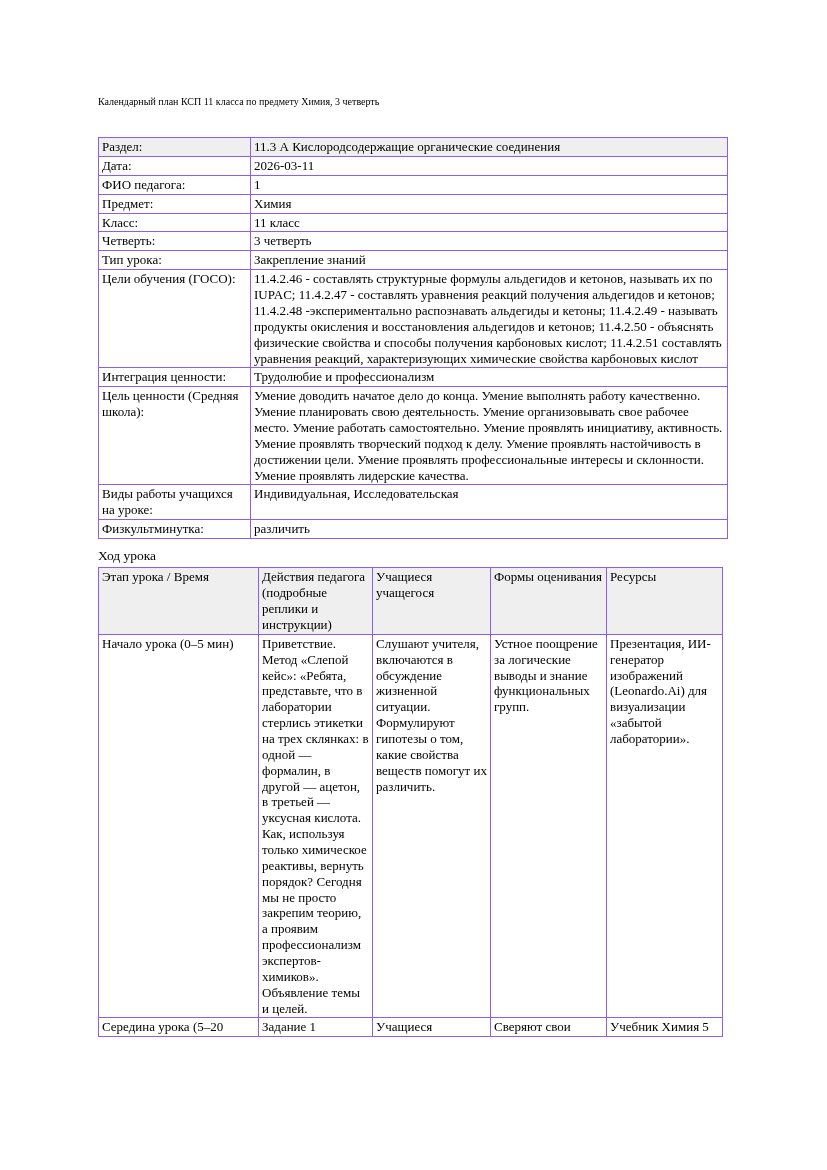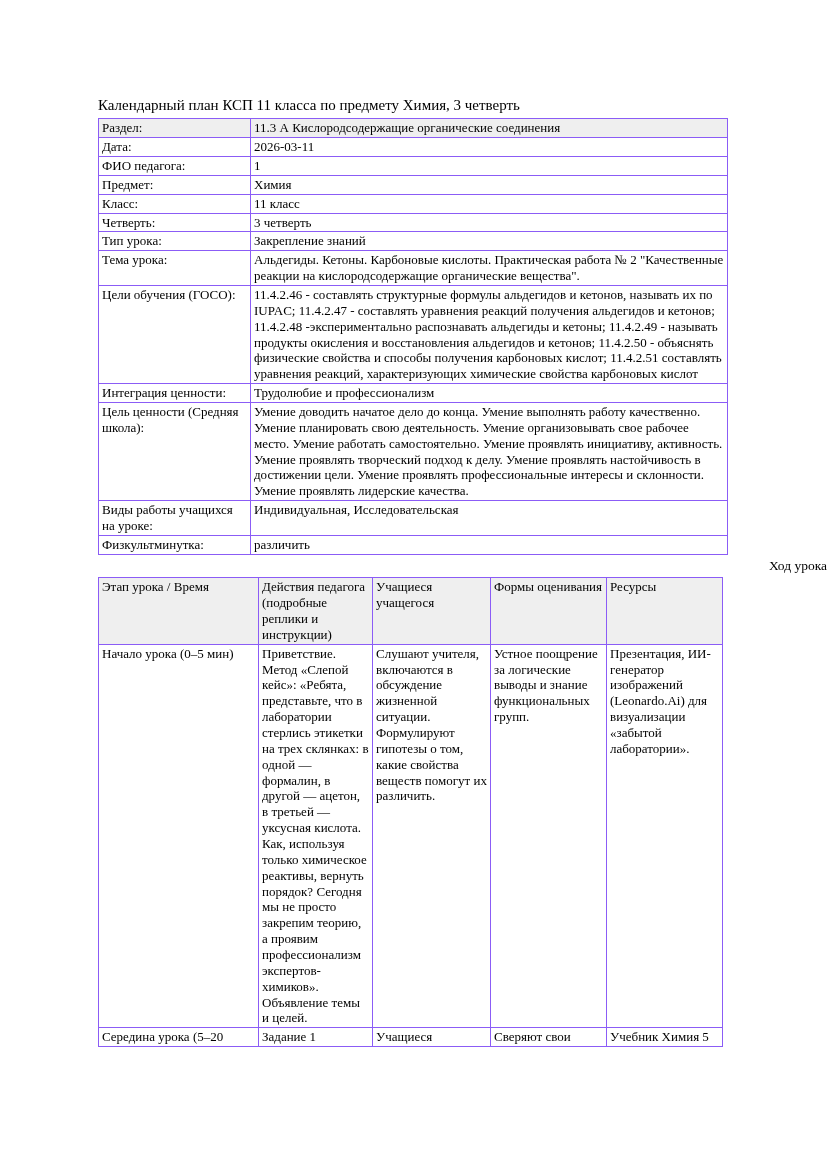--- a/index.html
+++ b/index.html
@@ -16,43 +16,42 @@
     color: #000000;
     overflow: hidden;
   }
   .page {
     box-sizing: border-box;
     width: 827px;
     height: 1170px;
     padding: 96px 0 0 98px;
   }
   .doc-title {
-    margin: 0 0 4px 0;
-    font-size: 15px;
+    margin: 0 0 29px 0;
+    font-size: 10px;
   }
   table {
     border-collapse: collapse;
     table-layout: fixed;
     width: 594px;
   }
   td, th {
     border: 1px solid #8b5cf6;
     vertical-align: top;
     padding: 1px 3px;
     font-weight: normal;
     text-align: left;
     word-wrap: break-word;
   }
   tr.shaded td, thead th {
     background: #efefef;
   }
   .section-heading {
-    margin: 3px 0 3px 0;
+    margin: 9px 0 3px 0;
     font-size: 13.5px;
-    text-align: right;
   }
   
   .info-col-label { width: 152px; }
   .info-col-value { width: 477px; }
   
   .col-stage     { width: 160px; }
   .col-teacher   { width: 114px; }
   .col-student   { width: 118px; }
   .col-assess    { width: 116px; }
   .col-resources { width: 116px; }
@@ -90,24 +89,20 @@
         <td>Класс:</td>
         <td>11 класс</td>
       </tr>
       <tr>
         <td>Четверть:</td>
         <td>3 четверть</td>
       </tr>
       <tr>
         <td>Тип урока:</td>
         <td>Закрепление знаний</td>
-      </tr>
-      <tr>
-        <td>Тема урока:</td>
-        <td>Альдегиды. Кетоны. Карбоновые кислоты. Практическая работа № 2 "Качественные реакции на кислородсодержащие органические вещества".</td>
       </tr>
       <tr>
         <td>Цели обучения (ГОСО):</td>
         <td>11.4.2.46 - составлять структурные формулы альдегидов и кетонов, называть их по IUPAC; 11.4.2.47 - составлять уравнения реакций получения альдегидов и кетонов; 11.4.2.48 -экспериментально распознавать альдегиды и кетоны; 11.4.2.49 - называть продукты окисления и восстановления альдегидов и кетонов; 11.4.2.50 - объяснять физические свойства и способы получения карбоновых кислот; 11.4.2.51 составлять уравнения реакций, характеризующих химические свойства карбоновых кислот</td>
       </tr>
       <tr>
         <td>Интеграция ценности:</td>
         <td>Трудолюбие и профессионализм</td>
       </tr>
       <tr>

